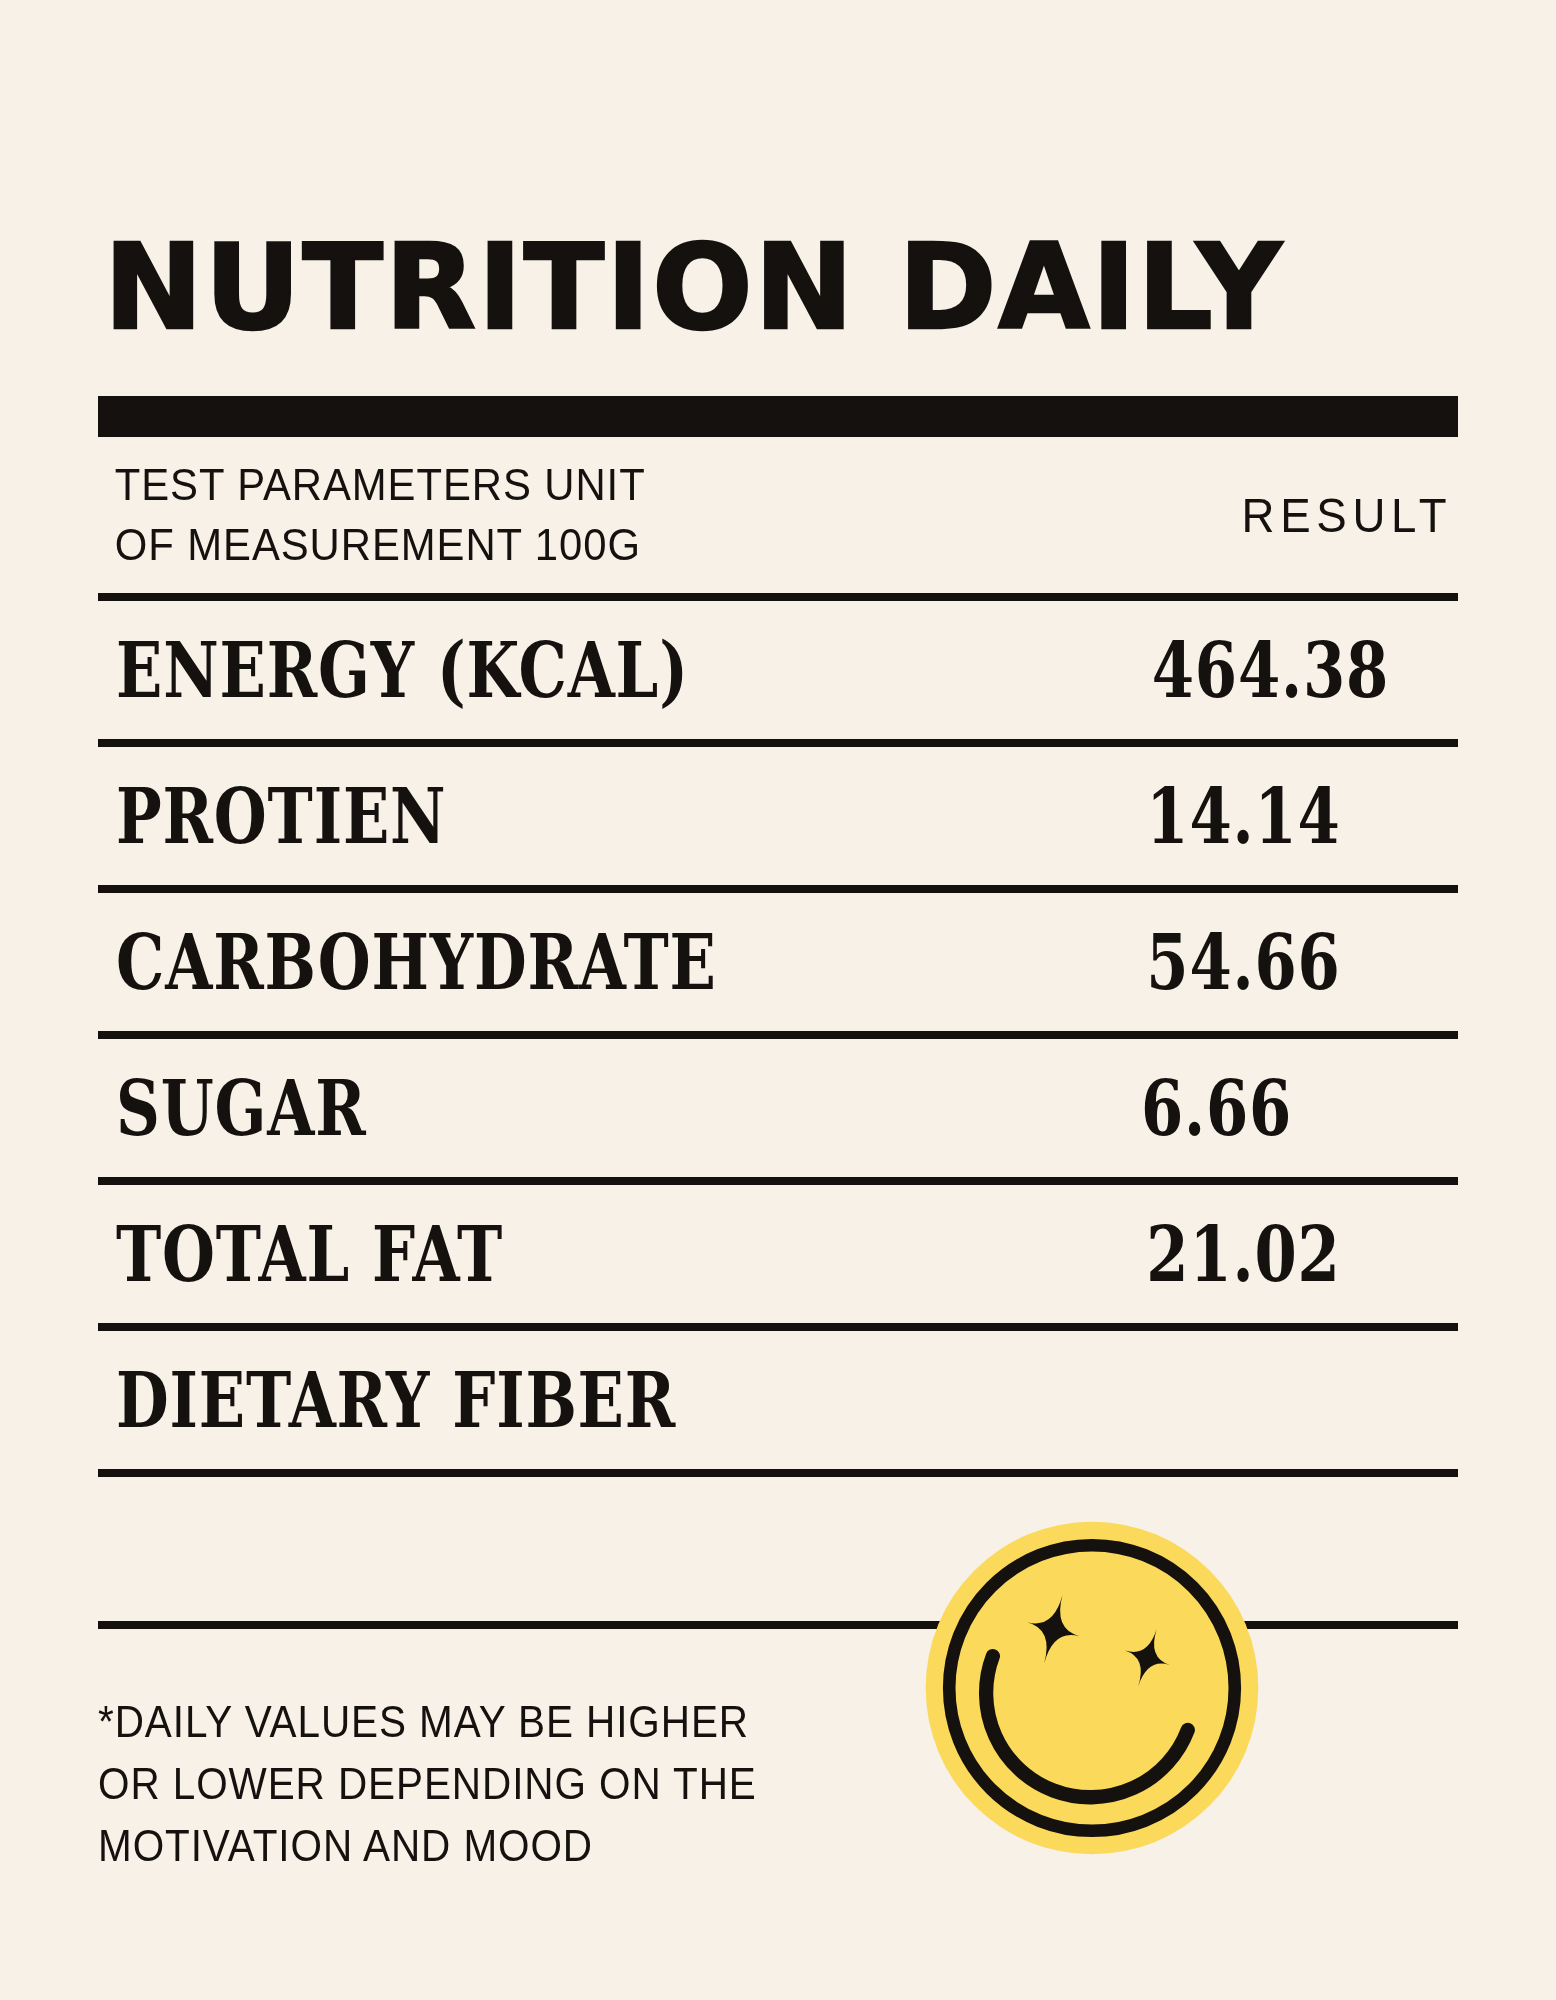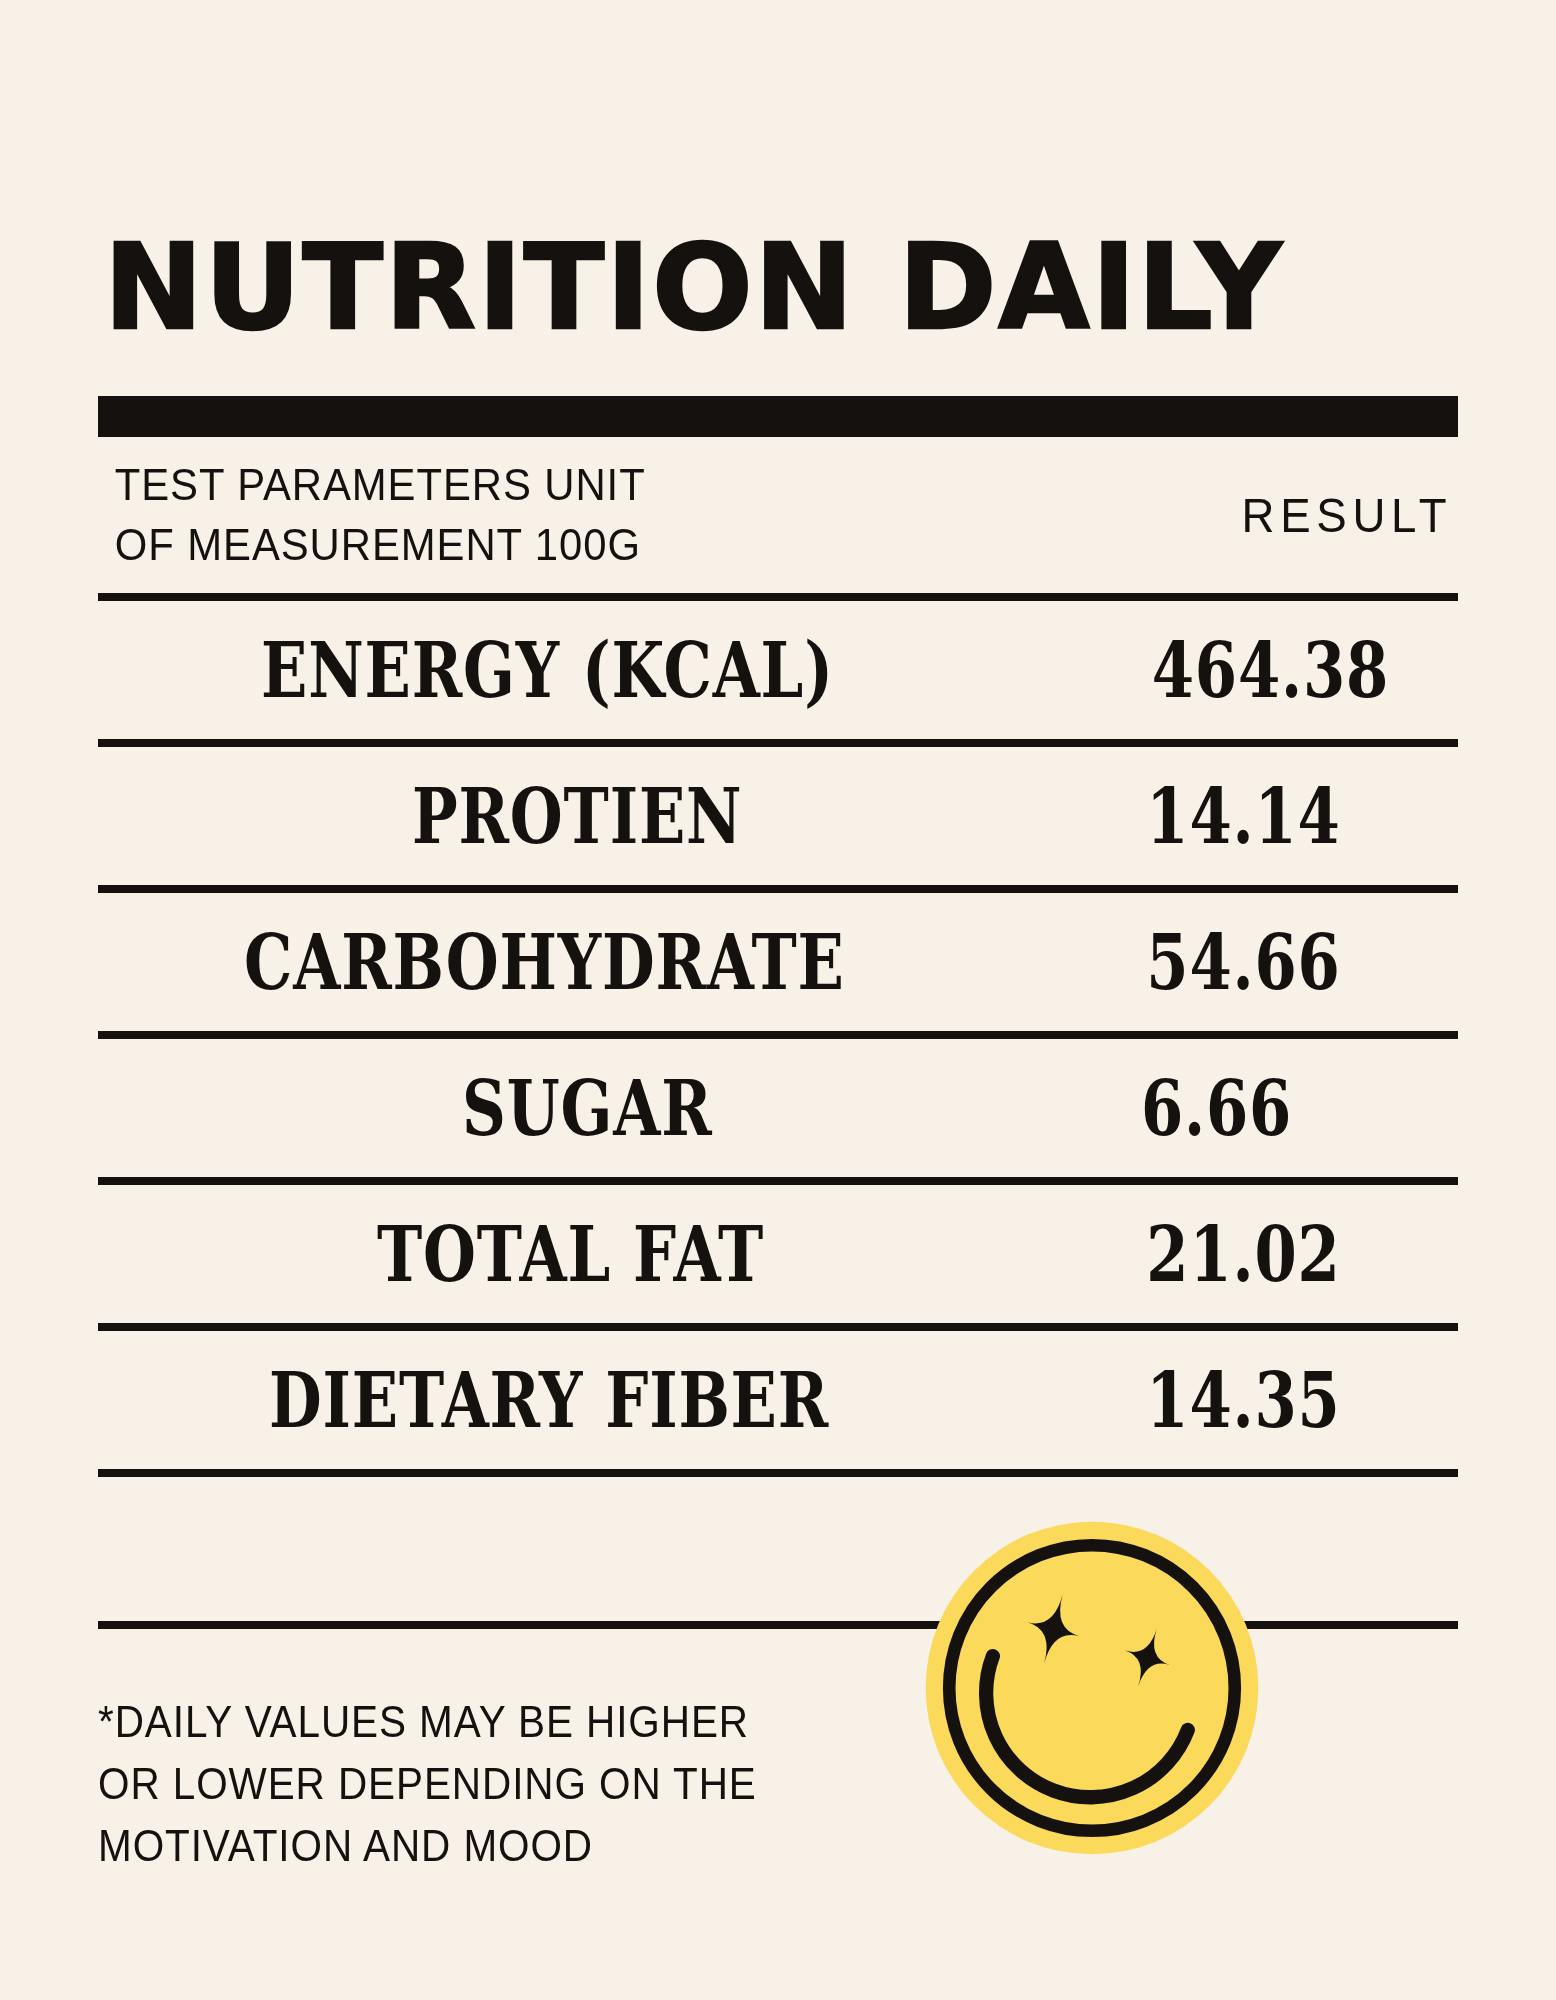--- a/index.html
+++ b/index.html
@@ -69,21 +69,21 @@
     transform-origin:center;
   }
 
   
   .row{
     height:146px;
     border-bottom:8px solid var(--ink);
     display:flex;
     align-items:center;
   }
-  .cell-label{flex:1;padding-left:18px;text-align:center;}
+  .cell-label{flex:1;padding-left:18px;}
   .cell-value{width:336px;display:flex;justify-content:flex-start;}
   .serif-c{
     font-family:"DejaVu Serif", serif;
     font-weight:bold;
     font-size:76px;
     letter-spacing:1px;
     white-space:nowrap;
     display:inline-block;
   }
   .cell-label .serif-c{transform:scaleX(.8);transform-origin:left center;}
@@ -180,23 +180,20 @@
           <span class="serif-c">TOTAL FAT</span>
         </div>
         <div class="cell-value">
           <span class="serif-c">21.02</span>
         </div>
       </div>
 
       <div class="row">
         <div class="cell-label">
           <span class="serif-c">DIETARY FIBER</span>
-        </div>
-        <div class="cell-value">
-          <span class="serif-c">14.35</span>
         </div>
       </div>
 
     </div>
 
     <div class="footer-line"></div>
 
     <div class="footnote">
       <div>*DAILY VALUES MAY BE HIGHER</div>
       <div>OR LOWER DEPENDING ON THE</div>

